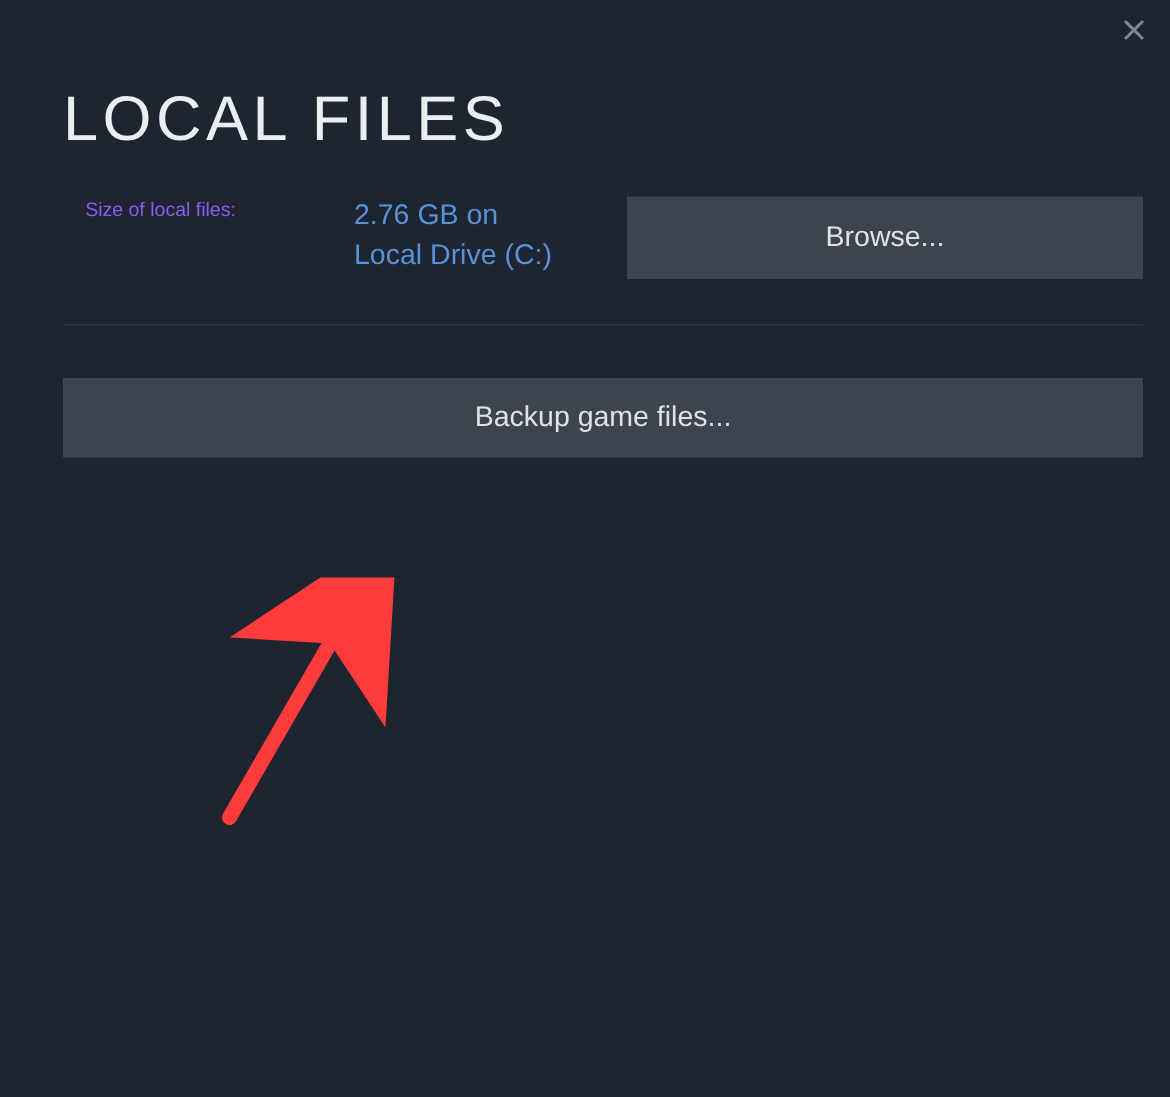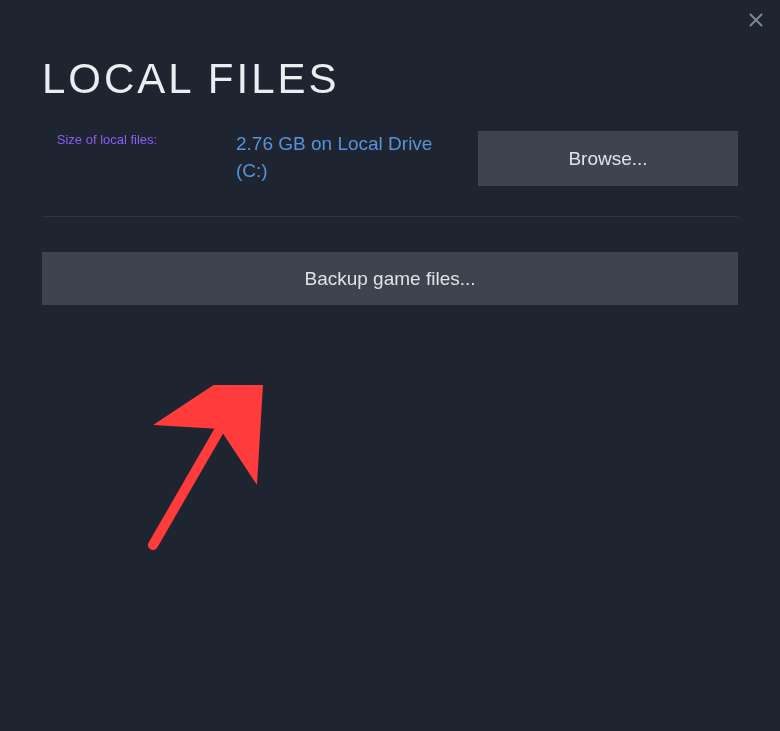--- a/index.html
+++ b/index.html
@@ -10,21 +10,21 @@
     body {
       width: 780px;
       height: 731px;
       background: #1e2530;
       font-family: -apple-system, BlinkMacSystemFont, "Segoe UI", Arial, sans-serif;
       color: #c6d4df;
       overflow: hidden;
       position: relative;
     }
     .container {
-      padding: 55px 42px 0 42px;
+      padding: 55px 18px 0 42px;
     }
     .close-btn {
       position: absolute;
       top: 6px;
       right: 10px;
       width: 28px;
       height: 28px;
       color: #7b8896;
       cursor: pointer;
       display: flex;
@@ -73,21 +73,21 @@
       border: none;
       font-size: 19px;
       cursor: pointer;
       text-align: center;
       font-family: inherit;
       display: flex;
       align-items: center;
       justify-content: center;
     }
     .browse-btn {
-      width: 260px;
+      width: 344px;
       height: 55px;
       flex-shrink: 0;
     }
     .divider {
       height: 1px;
       background: #2d3540;
       margin-bottom: 35px;
     }
     .full-btn {
       width: 100%;

